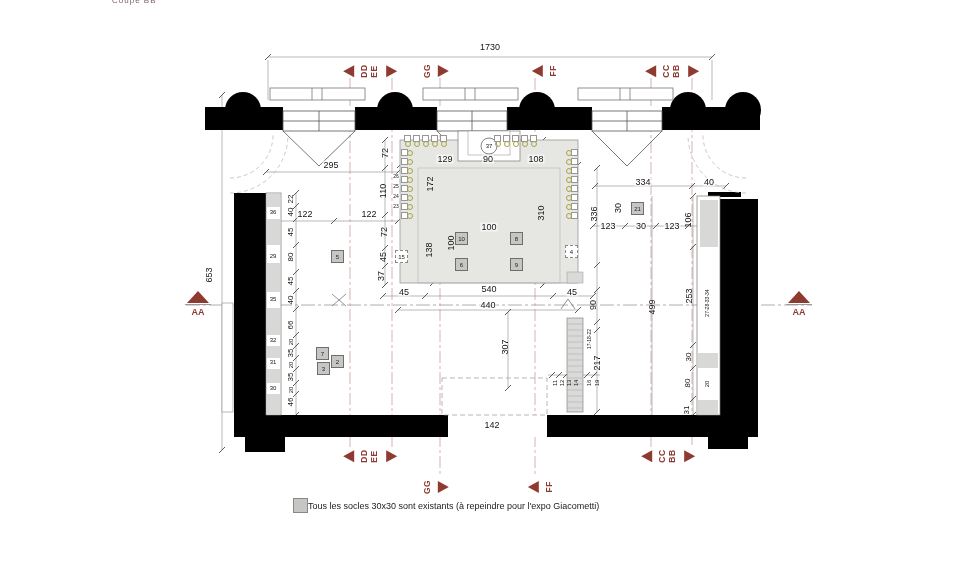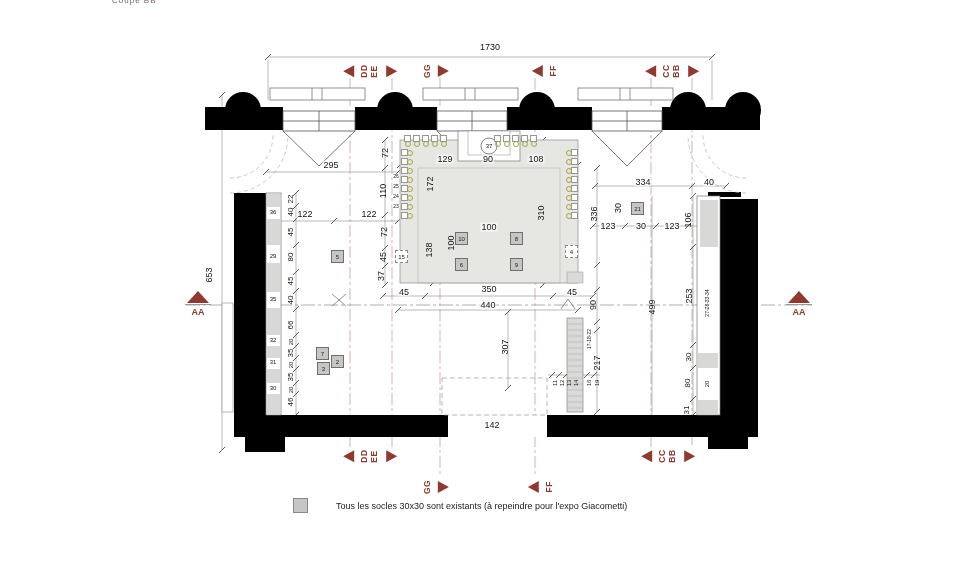--- a/index.html
+++ b/index.html
@@ -24,21 +24,21 @@
   .mlabels{display:flex;gap:1px;}
   .vlabel{writing-mode:vertical-rl;transform:rotate(180deg);font-weight:bold;font-size:8.5px;
           color:var(--red);letter-spacing:.5px;line-height:1.1;}
   .aa{position:absolute;transform:translate(-50%,0);display:flex;flex-direction:column;align-items:center;}
   .aa .tri-up{width:0;height:0;border-left:11px solid transparent;border-right:11px solid transparent;
               border-bottom:12px solid var(--red);}
   .aa .base{width:26px;height:1px;background:#9a9a9a;margin-top:1px;}
   .aa .lbl{font-weight:bold;font-size:9px;color:var(--red);margin-top:2px;}
   .title{position:absolute;left:521px;top:466px;transform:translate(-50%,-50%);
          font-family:"Liberation Mono",monospace;font-size:19px;letter-spacing:1px;color:#111;white-space:nowrap;}
-  .legend{position:absolute;left:293px;top:498px;display:flex;align-items:center;gap:28px;}
+  .legend{position:absolute;left:293px;top:498px;display:flex;align-items:center;gap:0;}
   .legend .swatch{width:13px;height:13px;background:var(--socle);border:1px solid #888;}
   .legend .txt{font-size:9px;color:#222;}
   .corner-note{position:absolute;left:112px;top:-4px;font-size:8px;color:#7b5f5f;letter-spacing:1px;}
 </style>
 </head>
 <body>
 
 <div id="sheet">
 
   <svg width="969" height="570" viewBox="0 0 969 570">
@@ -225,21 +225,21 @@
       <span class="dim v" style="left: 291px; top: 390px; font-size: 6px;">20</span>
       <span class="dim v" style="left: 291px; top: 402px; font-size: 8px;">46</span>
       <span class="dim" style="left: 273px; top: 212px; font-size: 6px;">36</span>
       <span class="dim" style="left: 273px; top: 256px; font-size: 6px;">29</span>
       <span class="dim" style="left: 273px; top: 299px; font-size: 6px;">35</span>
       <span class="dim" style="left: 273px; top: 340px; font-size: 6px;">32</span>
       <span class="dim" style="left: 273px; top: 362px; font-size: 6px;">31</span>
       <span class="dim" style="left: 273px; top: 388px; font-size: 6px;">30</span>
       <span class="dim v" style="left: 209px; top: 275px;">653</span>
       <span class="dim" style="left: 404px; top: 292px;">45</span>
-      <span class="dim" style="left: 489px; top: 289px;">350</span>
+      <span class="dim" style="left: 489px; top: 289px;">540</span>
       <span class="dim" style="left: 572px; top: 292px;">45</span>
       <span class="dim" style="left: 488px; top: 305px;">440</span>
       <span class="dim v" style="left: 593px; top: 305px;">90</span>
       <span class="dim v" style="left: 505px; top: 347px;">307</span>
       <span class="dim" style="left: 492px; top: 425px;">142</span>
       <span class="dim v" style="left: 652px; top: 307px;">499</span>
       <span class="dim v" style="left: 689px; top: 296px;">253</span>
       <span class="dim v" style="left: 707px; top: 303px; font-size: 5px;">27-28-33-34</span>
       <span class="dim v" style="left: 689px; top: 357px; font-size: 8px;">30</span>
       <span class="dim v" style="left: 688px; top: 383px; font-size: 8px;">80</span>

